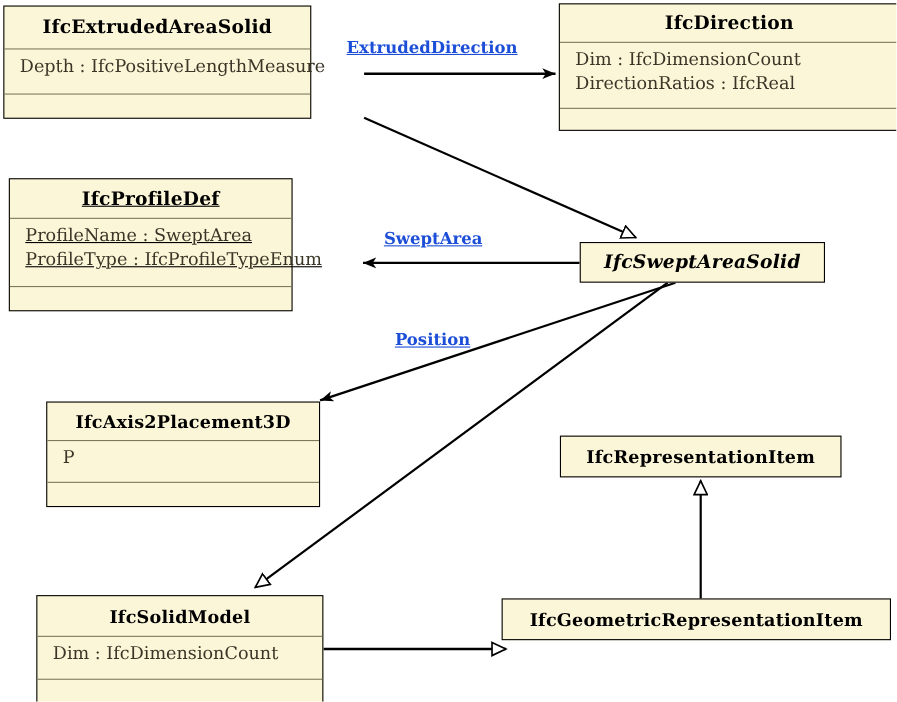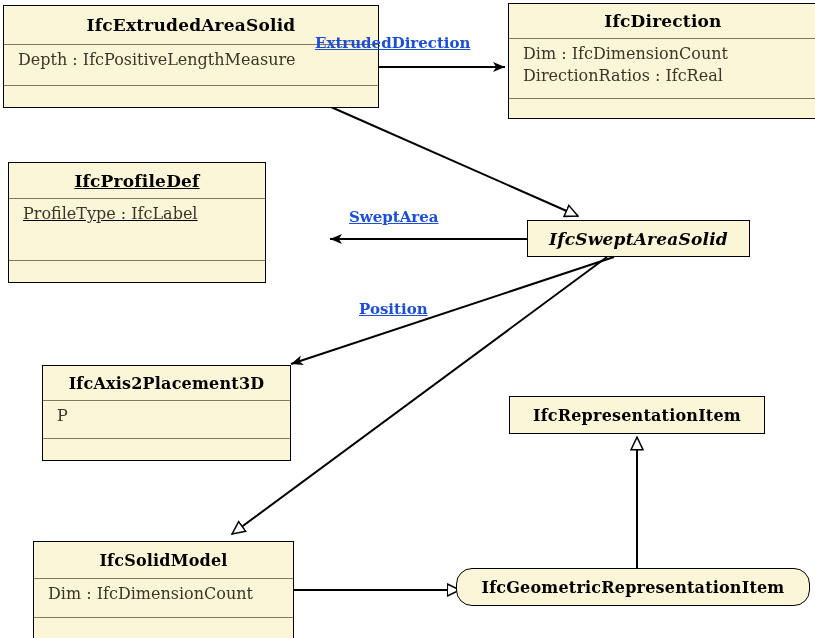--- a/index.html
+++ b/index.html
@@ -118,41 +118,42 @@
 
     <g>
       <line x1="294" y1="590" x2="460" y2="590" stroke="#000000" stroke-width="2.2" marker-end="url(#hollowTri)"></line>
     </g>
 
     <g>
       <line x1="637" y1="568" x2="637" y2="437" stroke="#000000" stroke-width="2.0" marker-end="url(#hollowTri)"></line>
     </g>
   </svg>
 
-  <div class="uml-box" style="left:3px; top:5px; width:376px; height:103px;">
+  <div class="uml-box" style="left:3px; top:5px; width:280px; height:103px;">
     <div class="uml-title t-big" style="height:38px;">IfcExtrudedAreaSolid</div>
     <div class="uml-attrs a-big" style="height:41px;">
       <div class="uml-attr-line">Depth : IfcPositiveLengthMeasure</div>
     </div>
     <div class="uml-foot" style="height:22px;"></div>
   </div>
 
   <div class="uml-box" style="left:508px; top:3px; width:310px; height:116px;">
     <div class="uml-title t-big" style="height:34px;">IfcDirection</div>
     <div class="uml-attrs a-big" style="height:60px;">
       <div class="uml-attr-line">Dim : IfcDimensionCount</div>
       <div class="uml-attr-line">DirectionRatios : IfcReal</div>
     </div>
     <div class="uml-foot" style="height:20px;"></div>
   </div>
 
   <div class="uml-box" style="left:8px; top:162px; width:258px; height:121px;text-decoration:underline;">
     <div class="uml-title t-big" style="height:35px;">IfcProfileDef</div>
     <div class="uml-attrs a-big" style="height:62px;">
-      <div class="uml-attr-line">ProfileType : IfcLabel</div>
+      <div class="uml-attr-line">ProfileName : SweptArea</div>
+      <div class="uml-attr-line">ProfileType : IfcProfileTypeEnum</div>
     </div>
     <div class="uml-foot" style="height:22px;"></div>
   </div>
 
   <div class="uml-box" style="left:527px; top:220px; width:223px; height:37px;">
     <div class="uml-title t-big" style="height:100%;font-style:italic;">IfcSweptAreaSolid</div>
   </div>
 
   <div class="uml-box" style="left:42px; top:365px; width:249px; height:96px;">
     <div class="uml-title t-mid" style="height:35px;">IfcAxis2Placement3D</div>
@@ -167,21 +168,21 @@
   </div>
 
   <div class="uml-box" style="left:33px; top:541px; width:261px; height:103px;">
     <div class="uml-title t-mid" style="height:36px;">IfcSolidModel</div>
     <div class="uml-attrs a-big" style="height:39px;">
       <div class="uml-attr-line">Dim : IfcDimensionCount</div>
     </div>
     <div class="uml-foot" style="height:26px;"></div>
   </div>
 
-  <div class="uml-box" style="left:456px; top:568px; width:354px; height:38px;border-radius:16px;">
+  <div class="uml-box" style="left:456px; top:544px; width:354px; height:38px;">
     <div class="uml-title t-mid" style="height:100%;">IfcGeometricRepresentationItem</div>
   </div>
 
   <div class="edge-label" style="left:315px; top:34px;">ExtrudedDirection</div>
 
   <div class="edge-label" style="left:349px; top:208px;">SweptArea</div>
 
   <div class="edge-label" style="left:359px; top:300px;">Position</div>
 
 </div>

